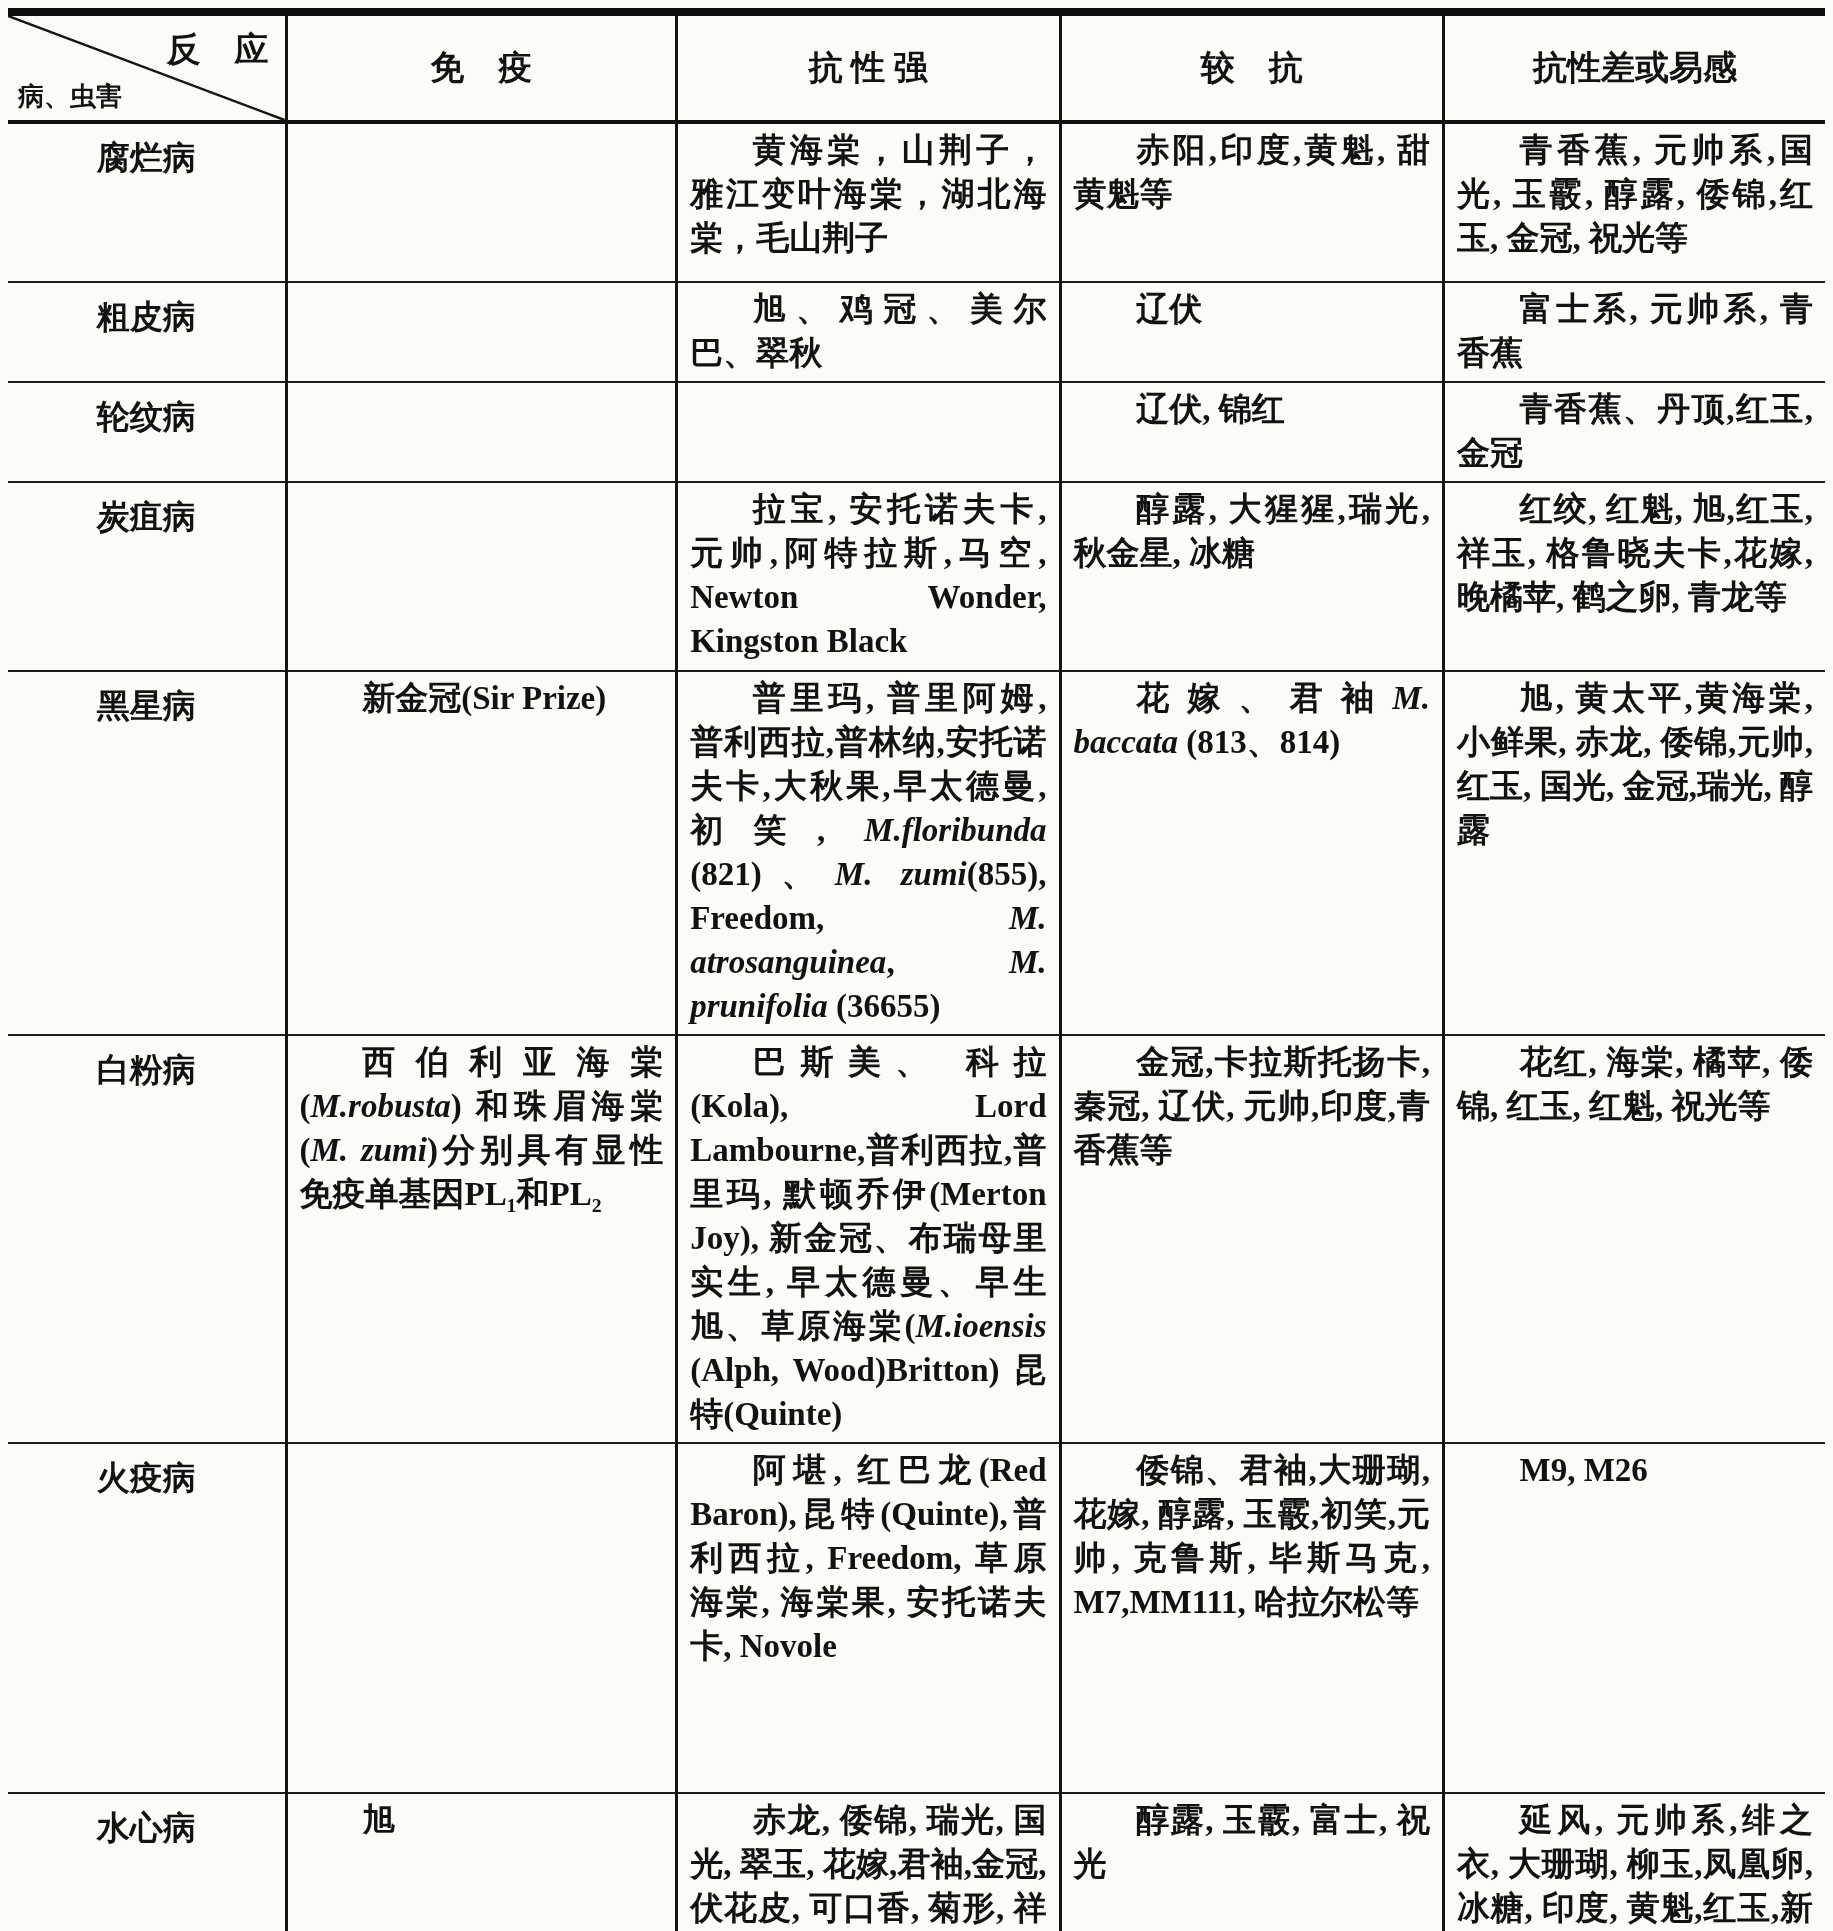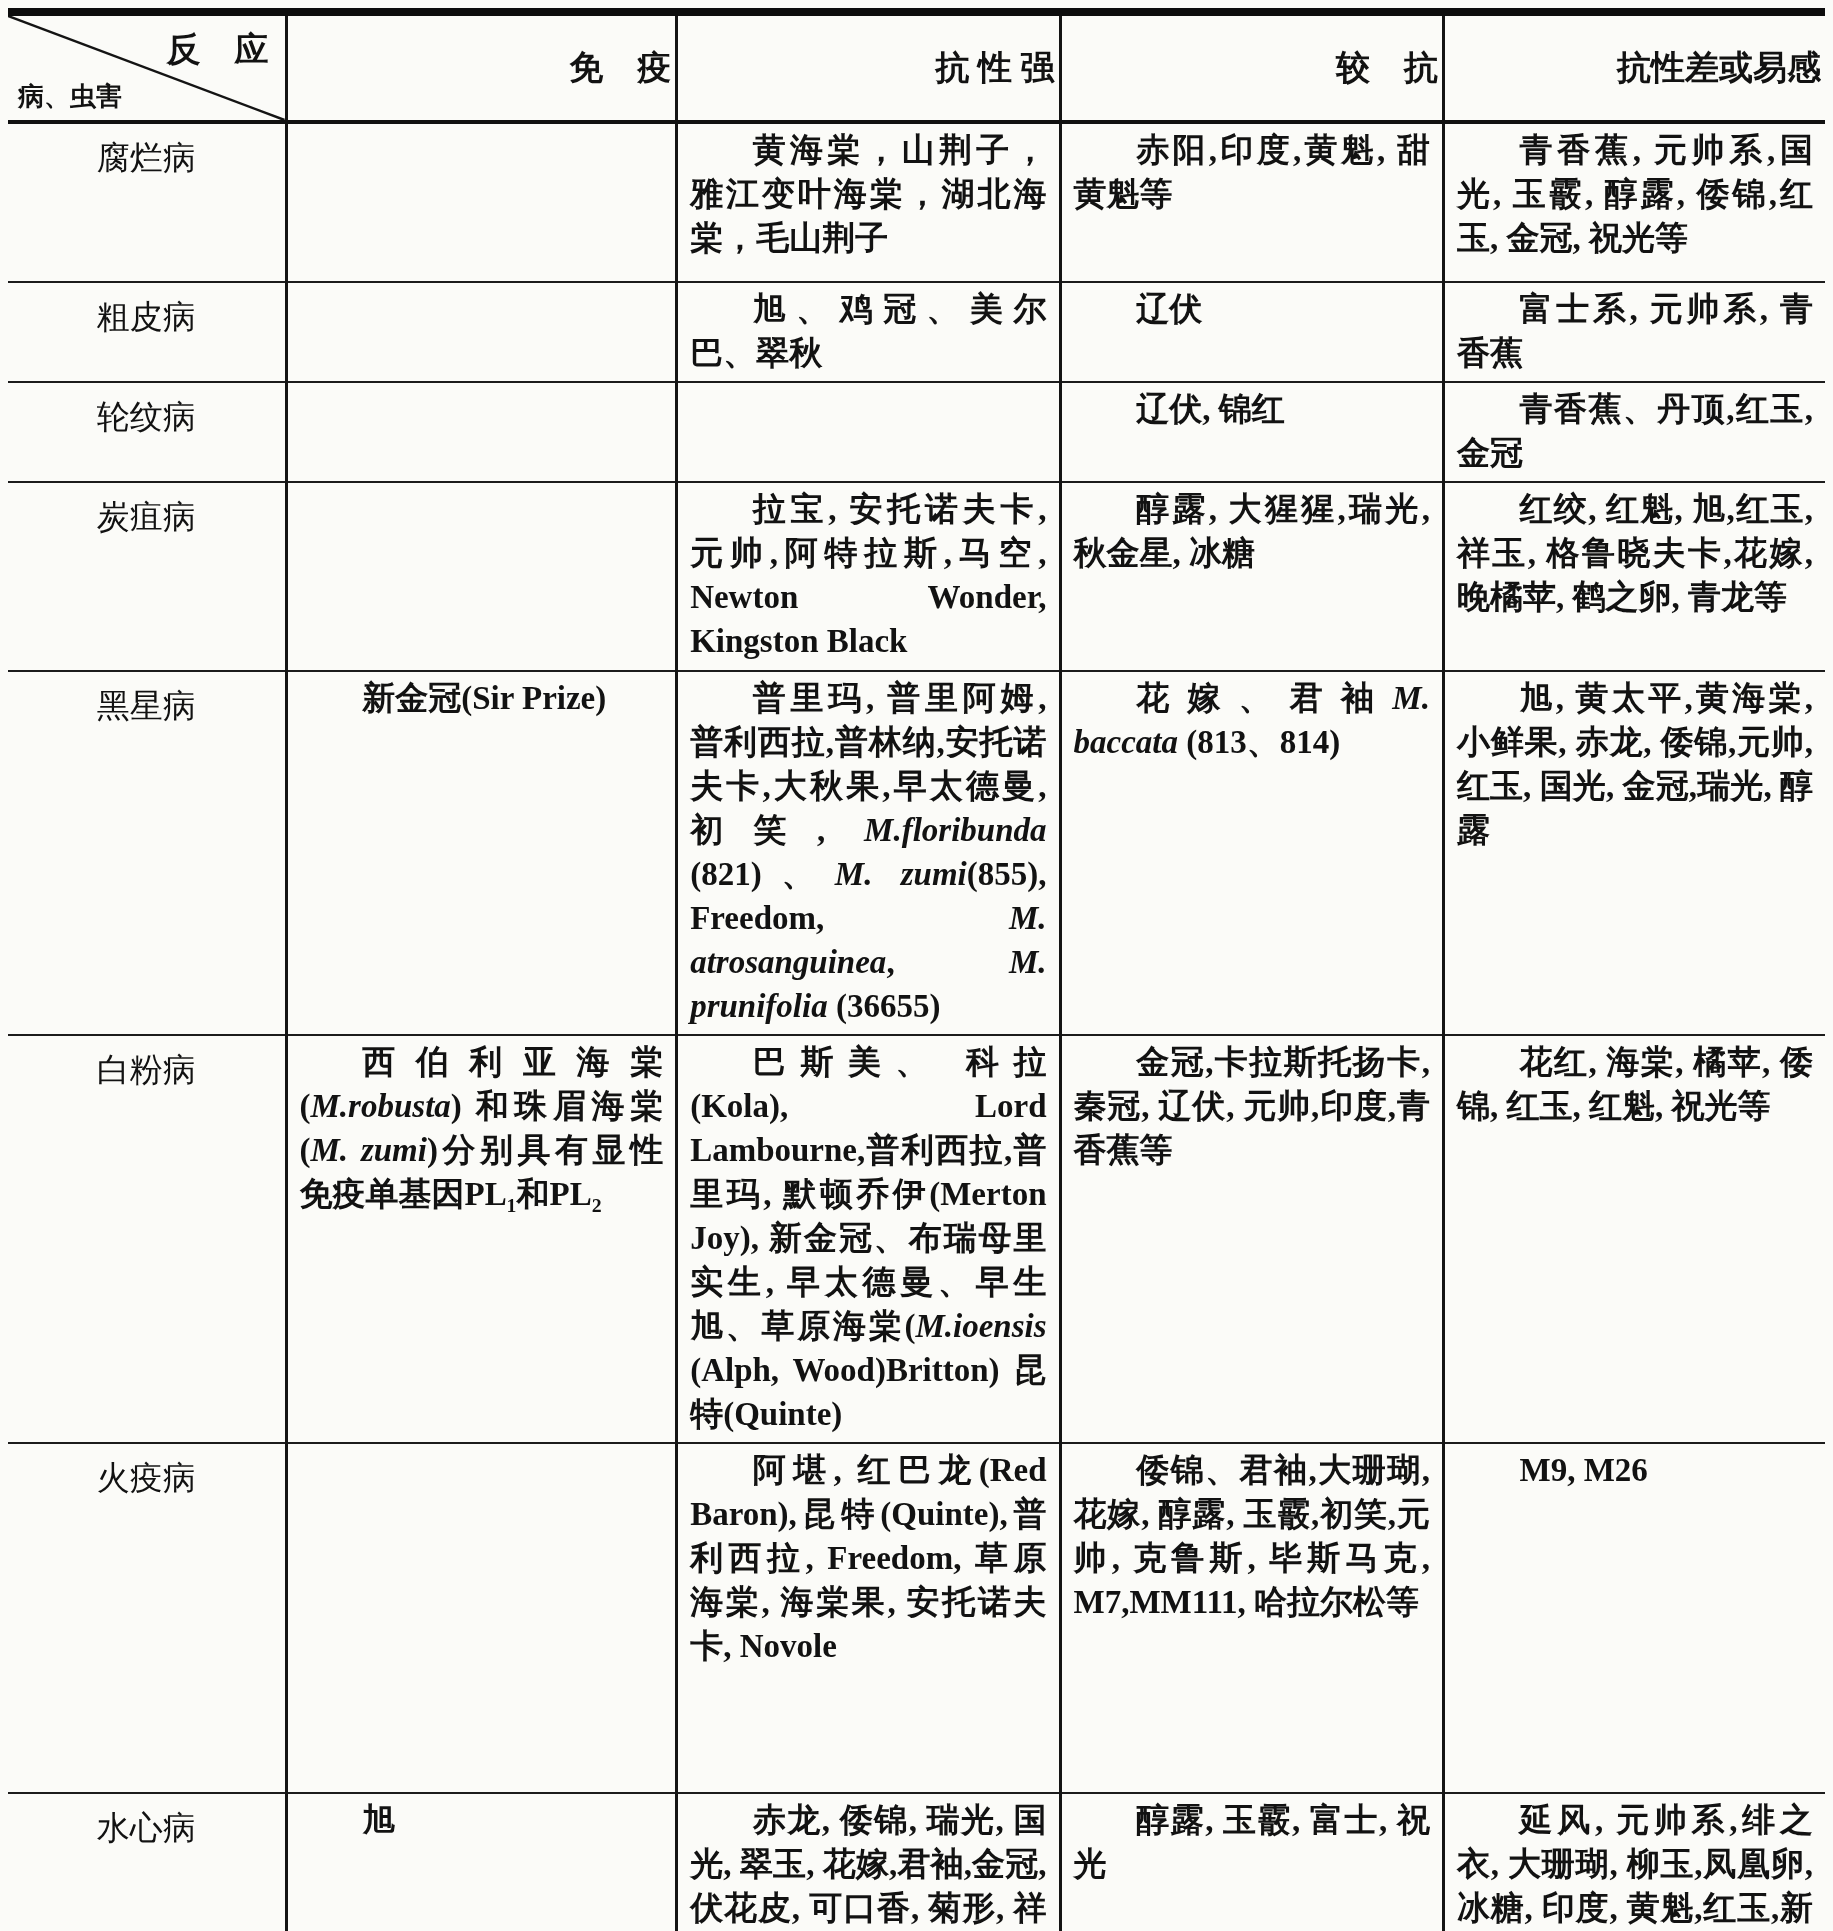--- a/index.html
+++ b/index.html
@@ -26,30 +26,30 @@
     font-weight: 600;
     font-size: 33px;
     line-height: 44px;
     padding: 4px 12px 6px 12px;
     overflow: hidden;
   }
   thead th {
     border-bottom: 4px solid #111;
     font-size: 34px;
     font-weight: 700;
-    text-align: right;
+    text-align: center;
     vertical-align: middle;
     padding: 6px 4px;
     height: 92px;
   }
   td, tbody th { border-top: 2px solid #1c1c1c; }
   th + th, td, tbody th ~ td { border-left: 3px solid #141414; }
   tbody th.disease {
     text-align: center;
-    font-weight: 400;
+    font-weight: 700;
     padding-top: 12px;
     text-indent: 0;
   }
   td.cell {
     text-align: justify;
     text-indent: 1.9em;
   }
   .species { font-style: italic; }
   
   tbody tr:nth-child(1) { height: 160px; }

